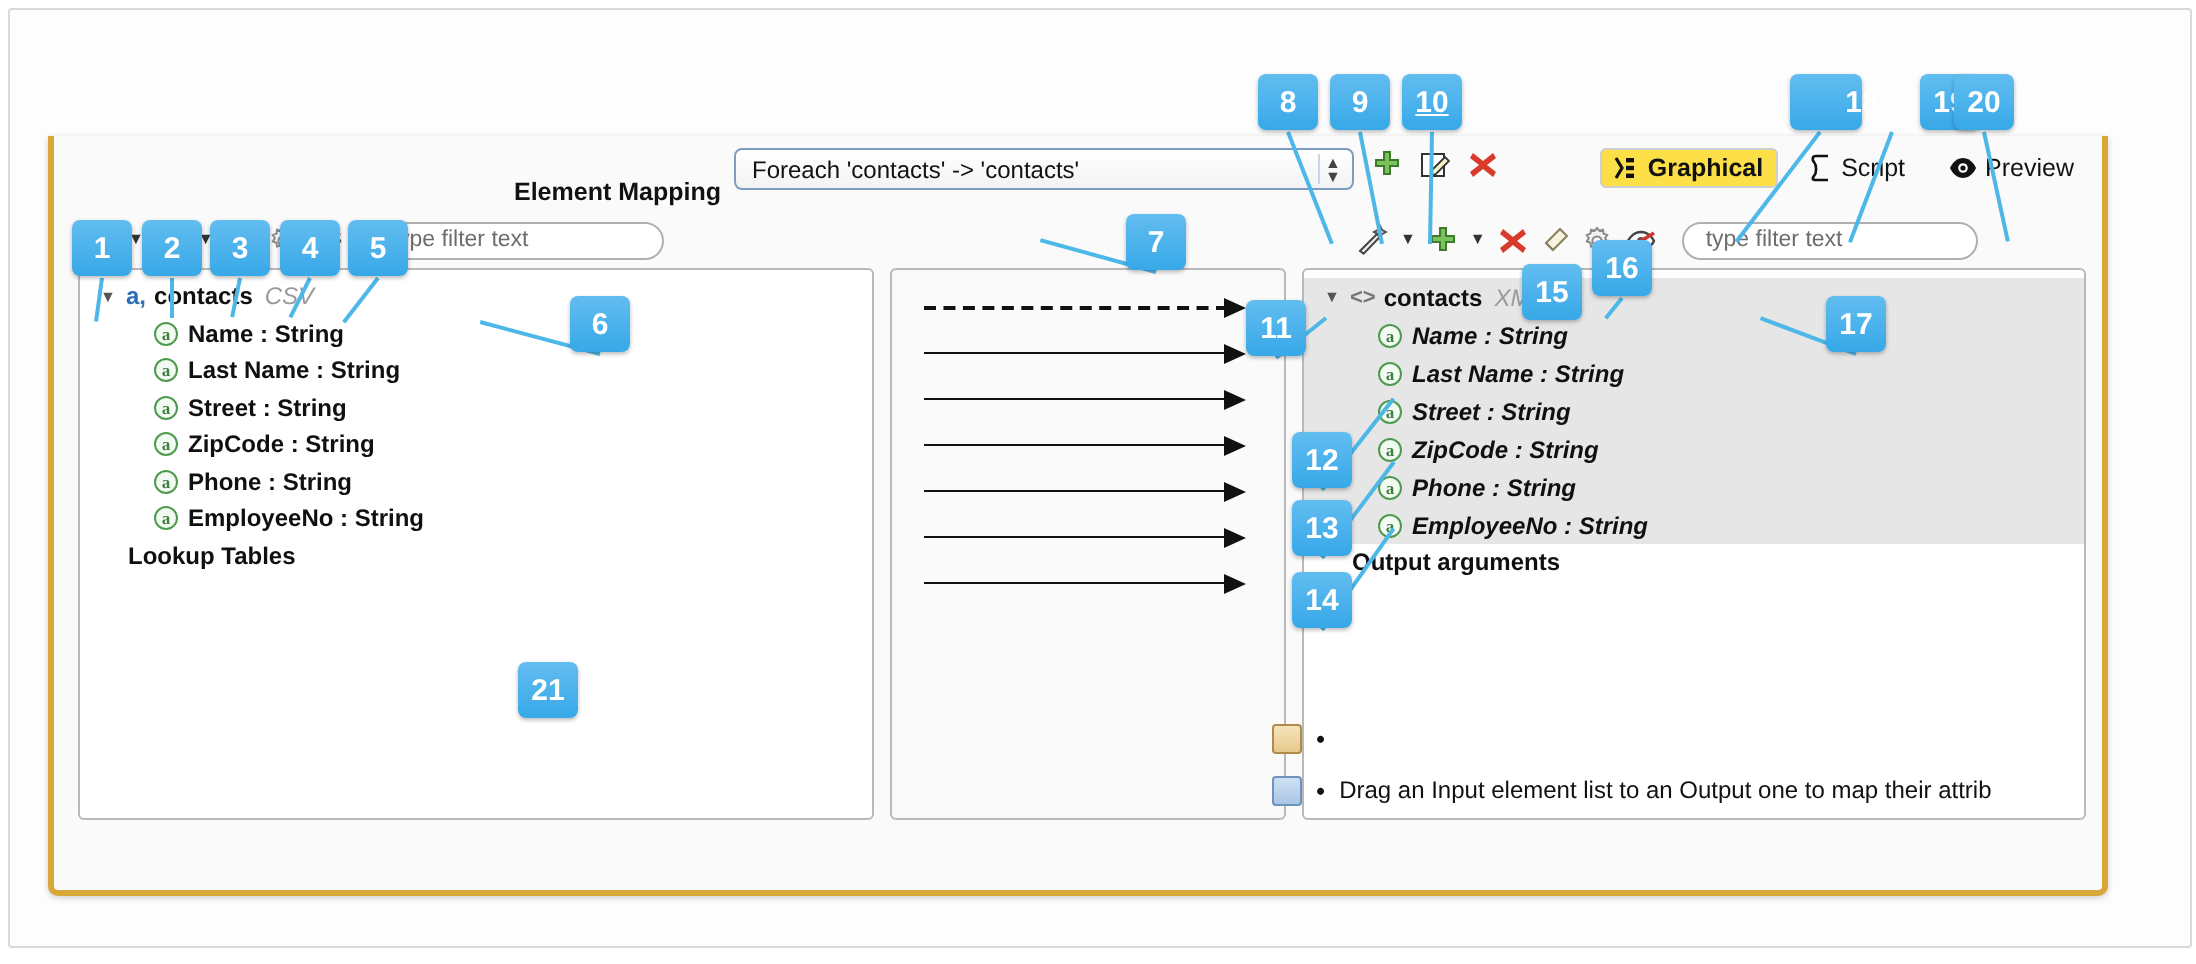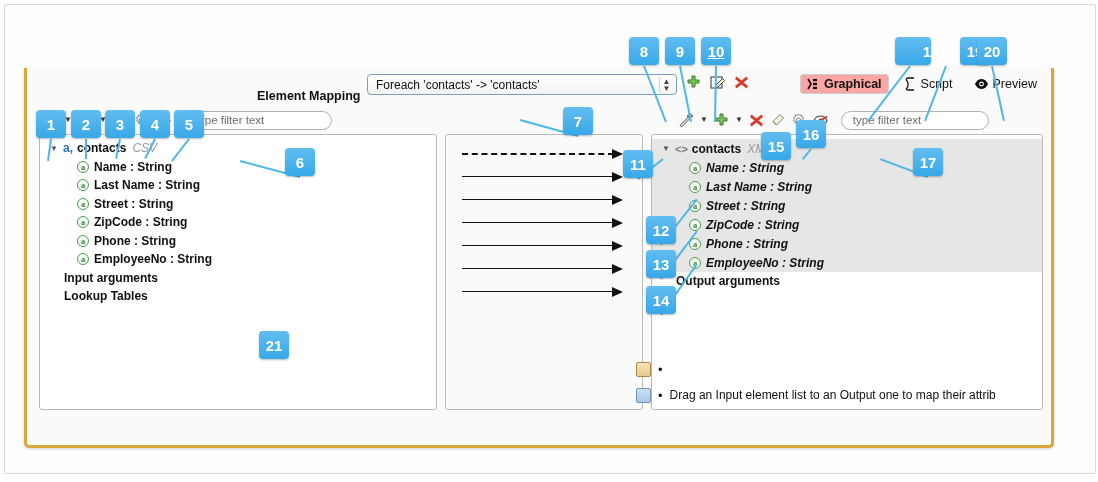--- a/index.html
+++ b/index.html
@@ -94,21 +94,21 @@
   }
   .map-btn{ position:absolute; top:7px; }
 
   
   #view-tabs{
     position:absolute; right:8px; top:5px; height:22px;
     display:flex; align-items:center; gap:9px;
     font-size:12.5px; color:#111;
   }
   .view-tab{ display:flex; align-items:center; gap:4px; padding:2px 6px; border-radius:3px;}
-  .view-tab.sel{ background:#fca5a5; border:1px solid #cfcfcf; font-weight:bold;}
+  .view-tab.sel{ background:#fde047; border:1px solid #cfcfcf; font-weight:bold;}
 
   
   .panel{
     position:absolute; top:66px; height:276px;
     background:#ffffff;
     border:1px solid #b9b9b9;
     border-radius:3px;
   }
   #panel-left{ left:12px; width:398px; }
   #panel-mid{ left:418px; width:198px; background:#fafafa; }
@@ -439,21 +439,20 @@
       <div class="trow hdr">
           <span class="indent"></span>
           <span class="attr-ic">a</span>
           <span>Phone : String</span>
         </div>
       <div class="trow hdr">
           <span class="indent"></span>
           <span class="attr-ic">a</span>
           <span>EmployeeNo : String</span>
         </div>
-      <div class="trow plainrow">Input arguments</div>
       <div class="trow plainrow">Lookup Tables</div>
     </div>
   </div>
 
   <div class="panel" id="panel-mid">
     <div class="arrow dash" style="top:14px">
         <span class="ln"></span>
         <span class="hd"></span>
       </div>
     <div class="arrow" style="top:37px">

